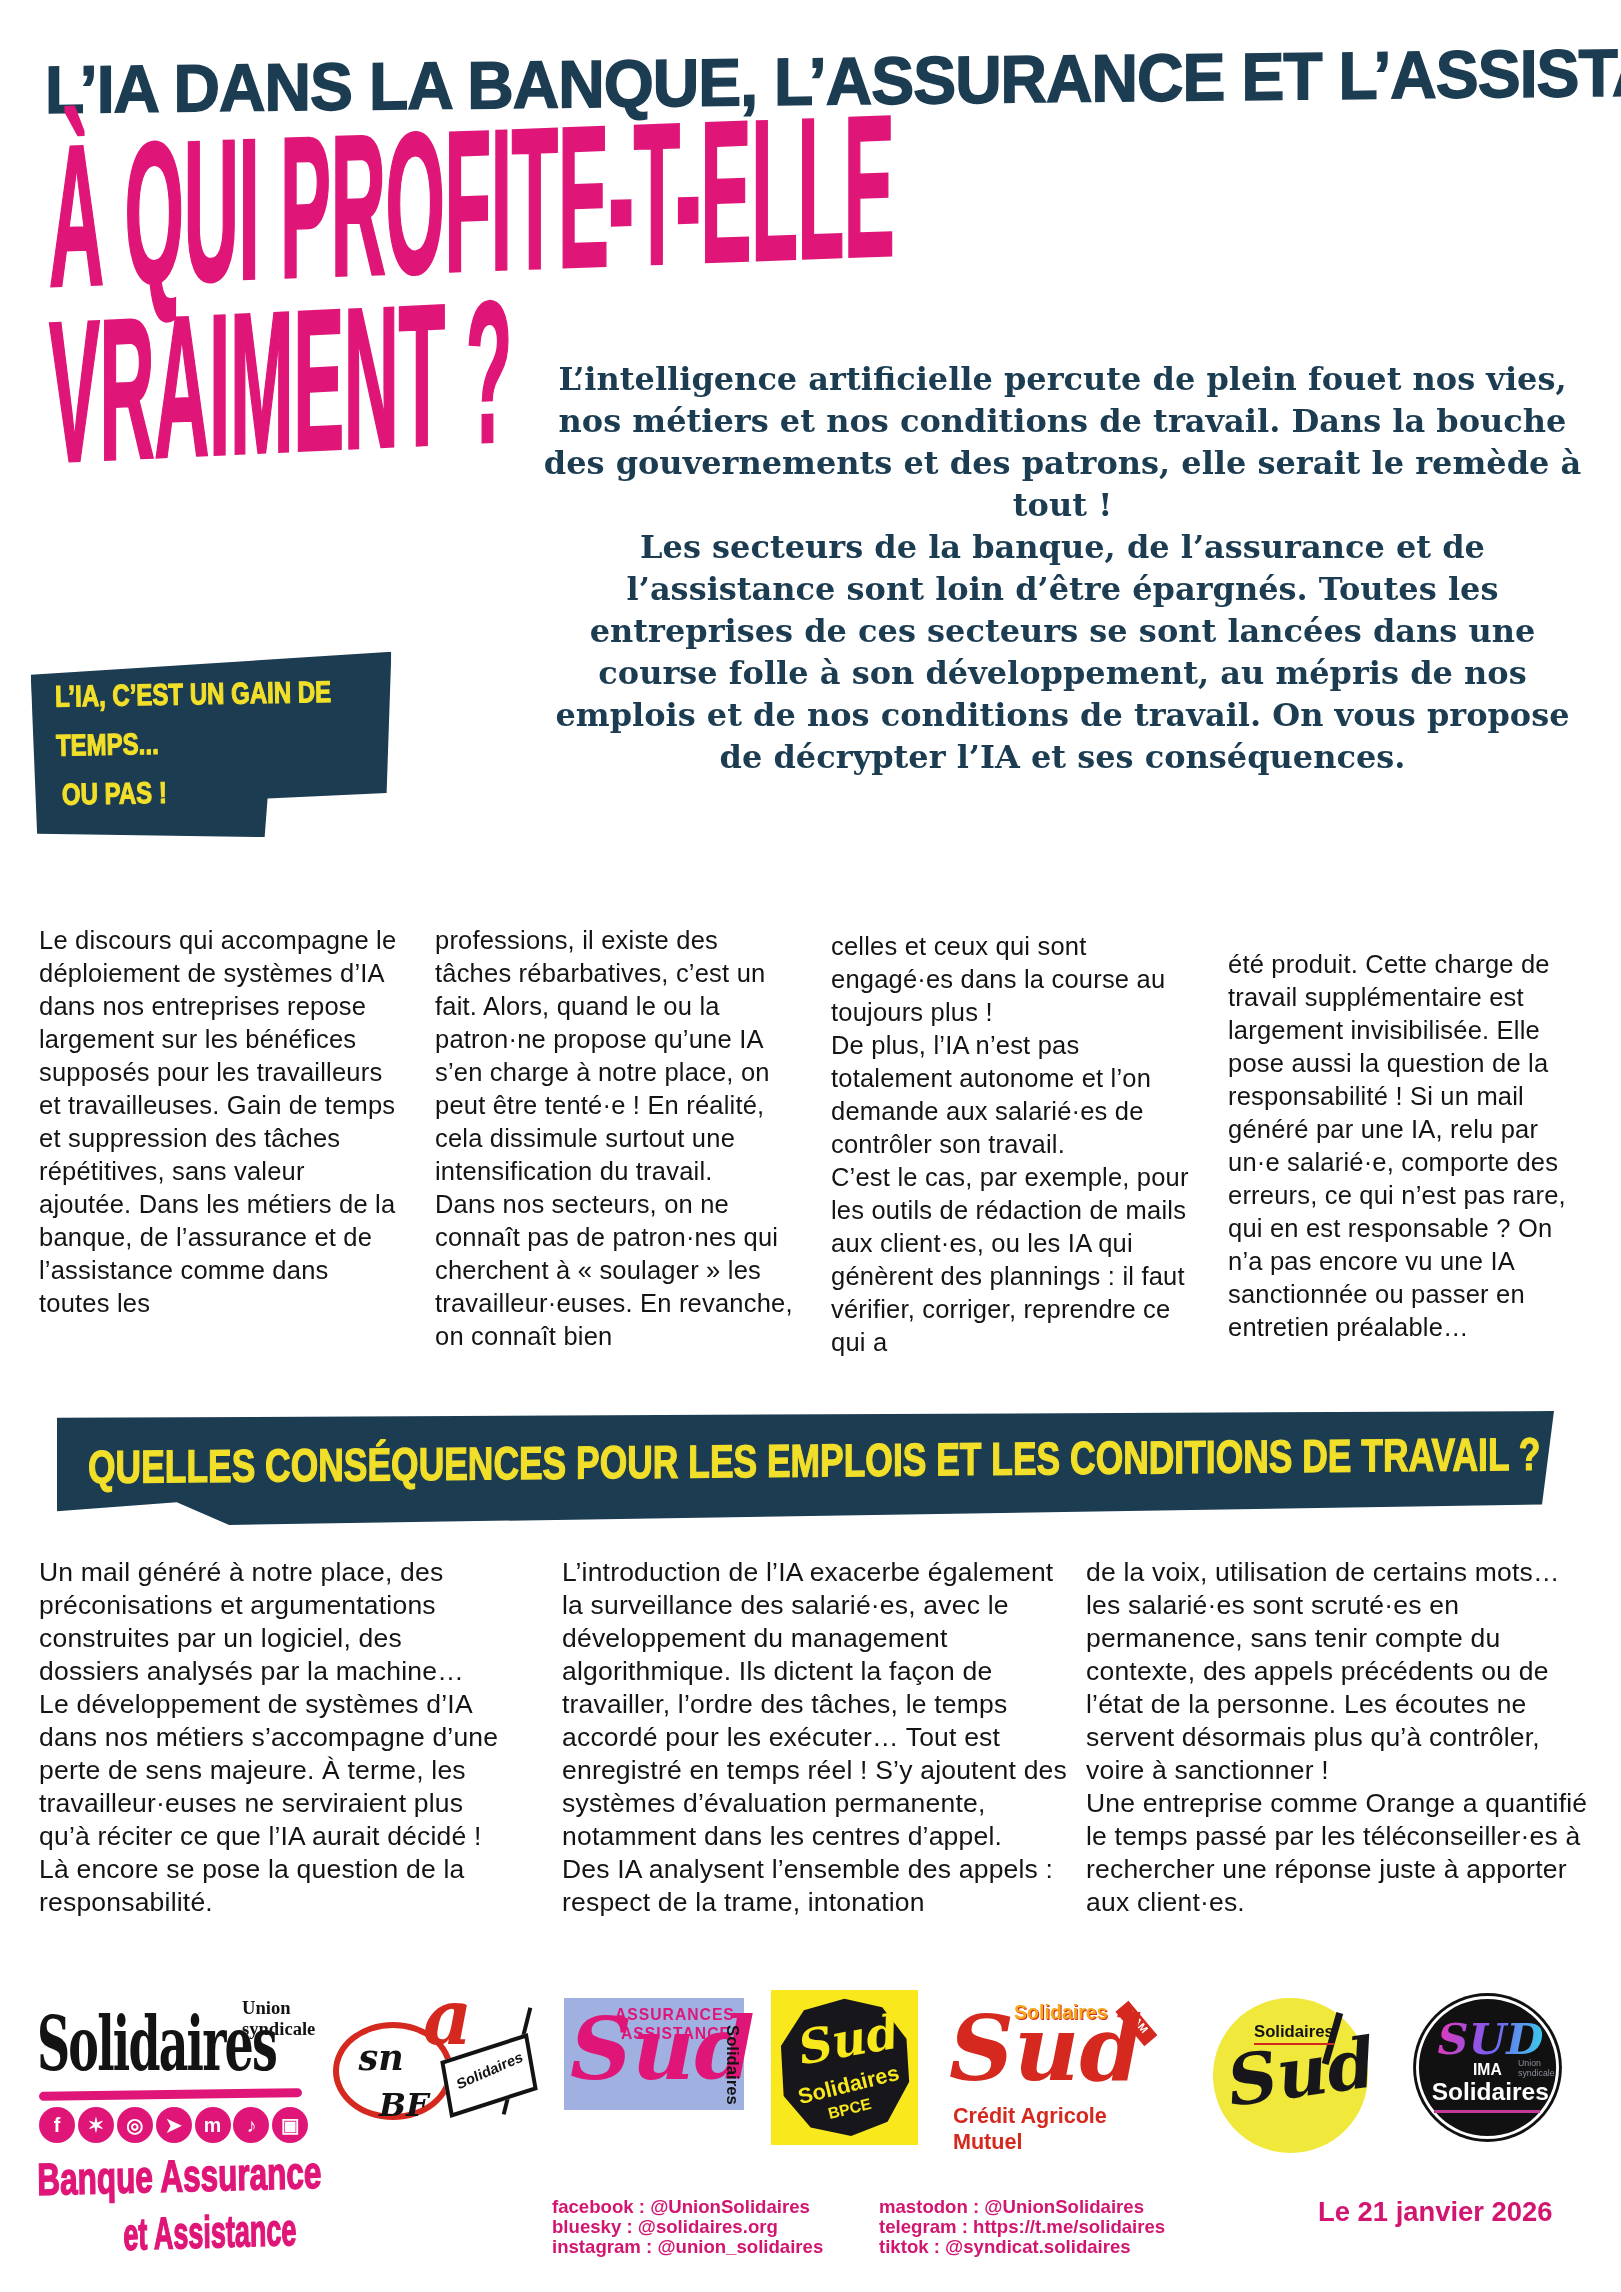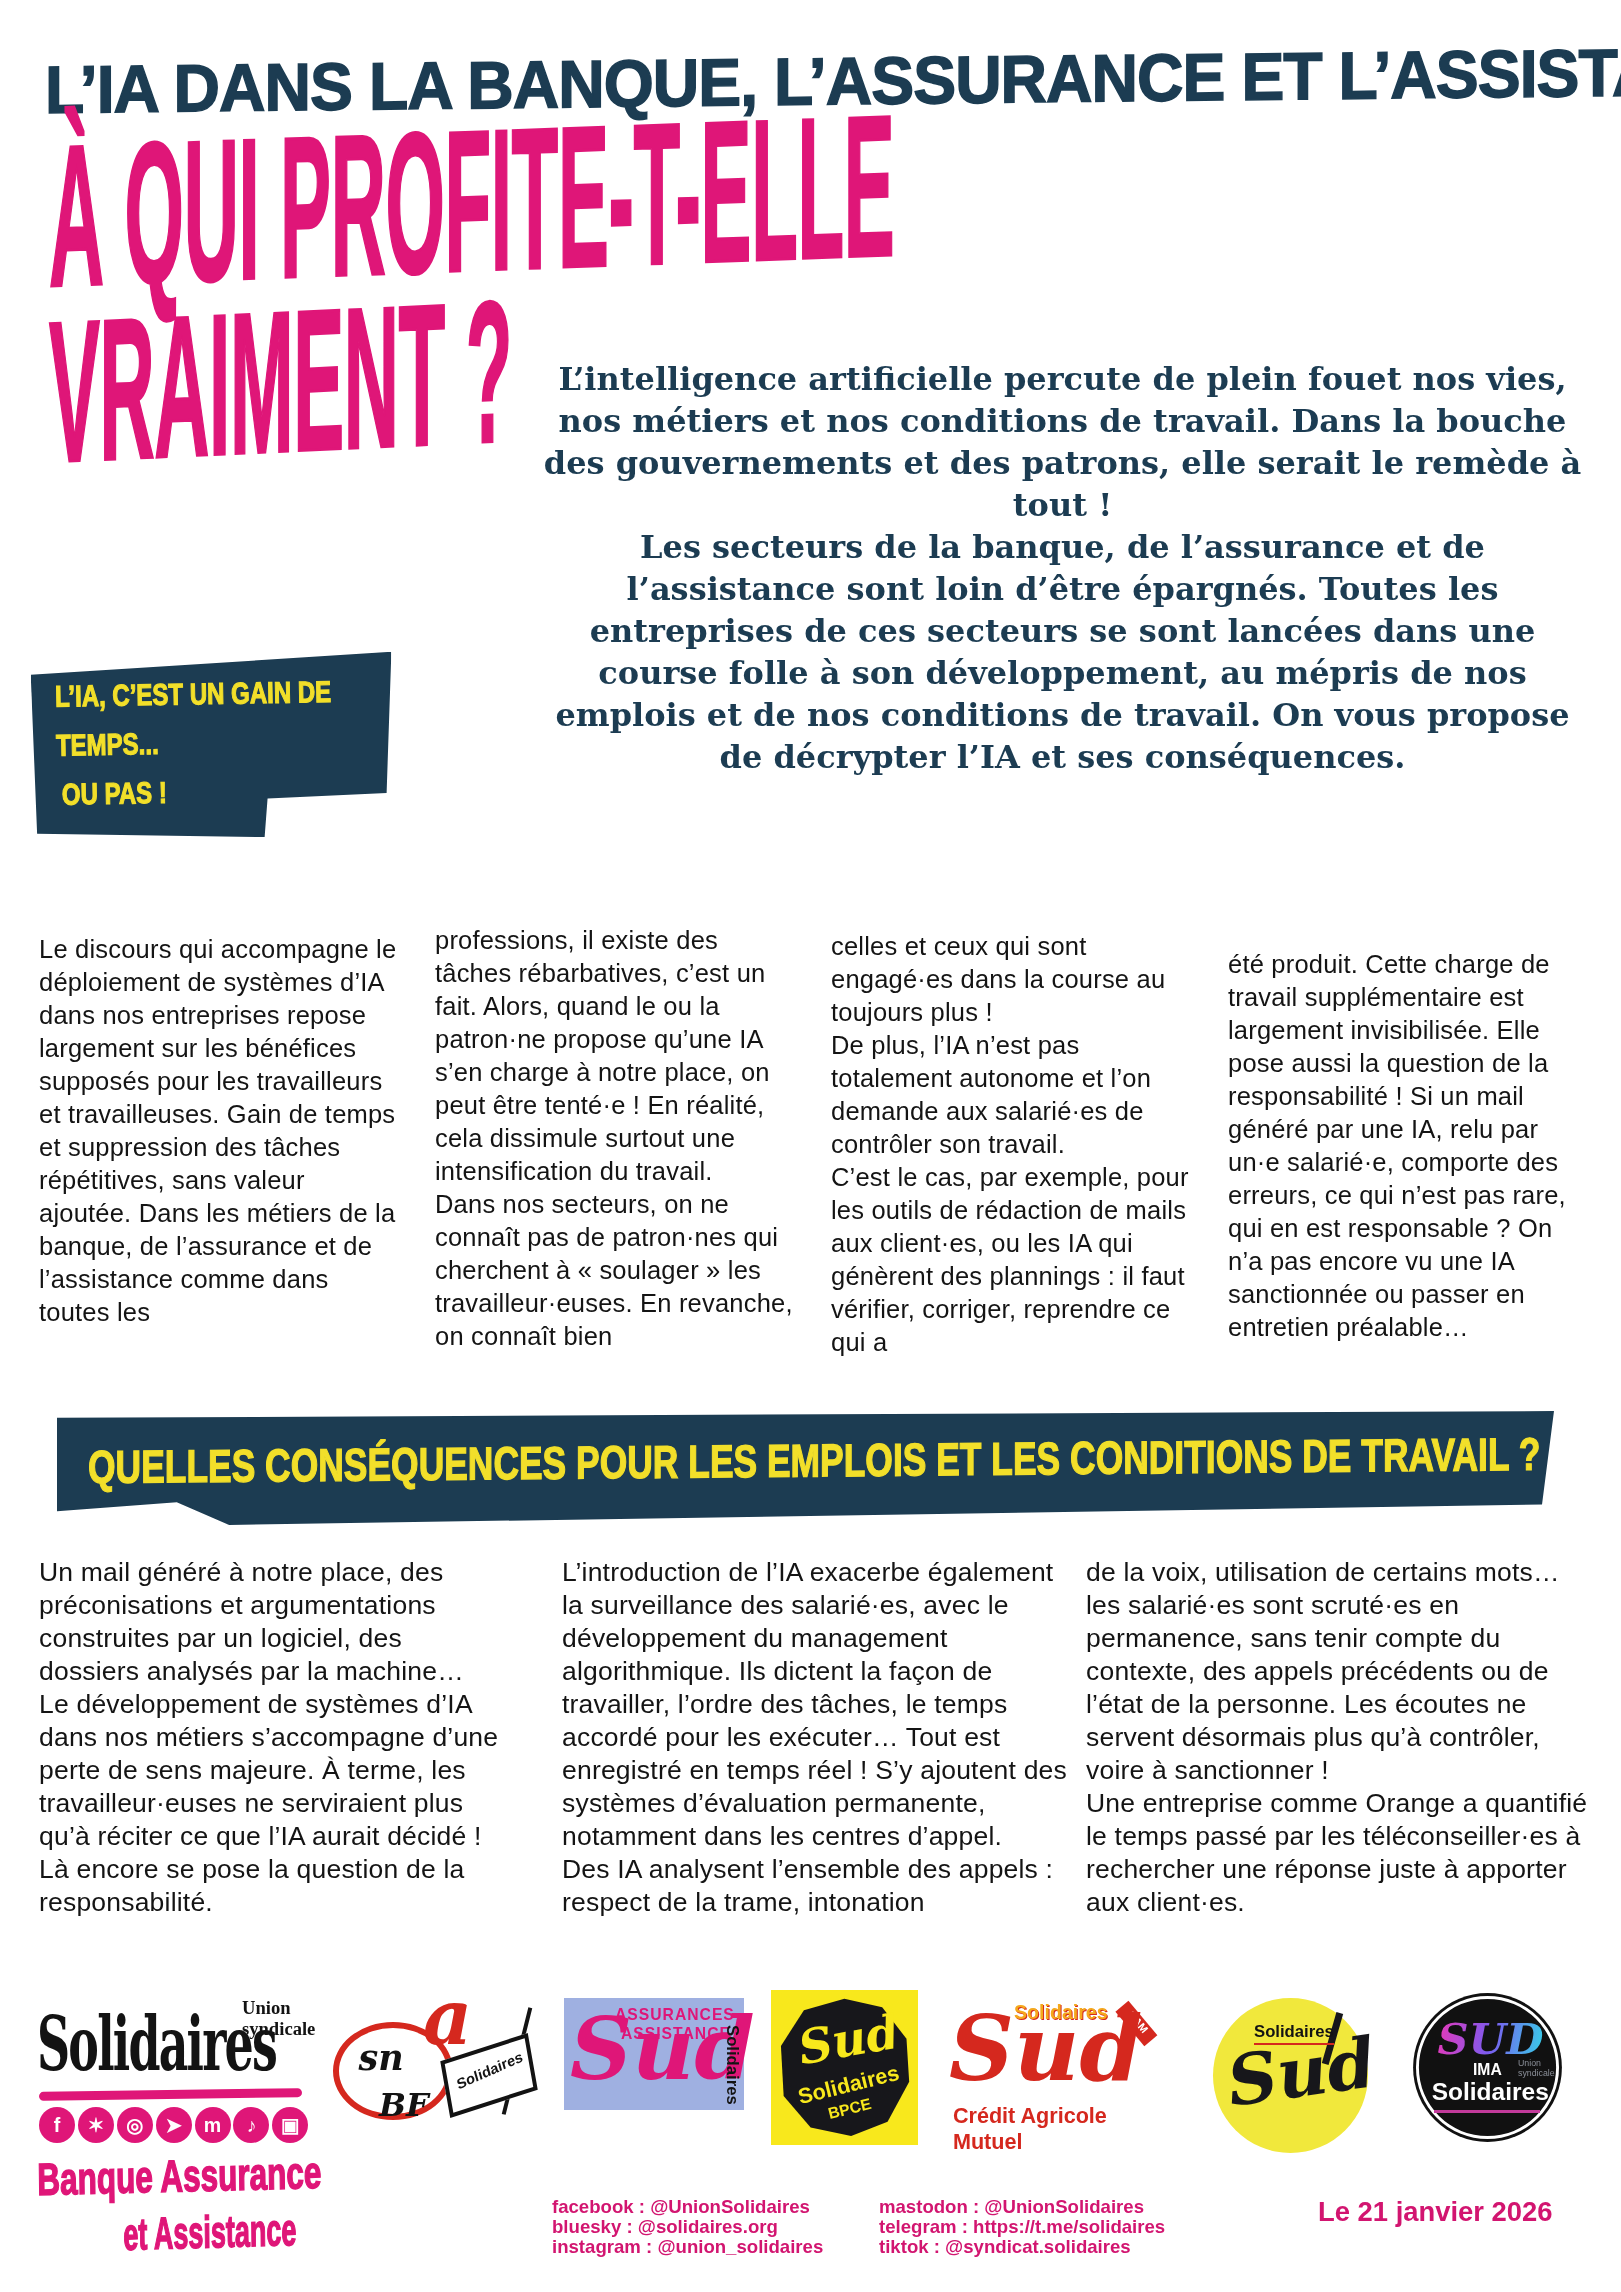--- a/index.html
+++ b/index.html
@@ -25,21 +25,21 @@
   .box1{left:32px;top:655px;width:361px;height:183px;background:#1c3c52;transform:rotate(-1deg);
         clip-path:polygon(0% 9%,100% 0%,98% 77%,65% 79%,64% 100%,1% 96%);}
   .box1 .l{position:absolute;color:#f2df2a;font-size:30px;font-weight:900;}
   .box1 .l .squish{transform:scaleX(.8);-webkit-text-stroke:1.2px #f2df2a;}
   .box1 .l1{left:23.5px;top:21.6px;}
   .box1 .l2{left:23.5px;top:71px;}
   .box1 .l3{left:29px;top:120px;}
 
   
   .coltext{color:#141414;font-size:25.5px;line-height:33px;white-space:pre-line;letter-spacing:0.2px;}
-  .c4-1{left:39px;top:924px;width:358px;margin-top:9px;}
+  .c4-1{left:39px;top:924px;width:358px;}
   .c4-2{left:435px;top:924px;width:361px;}
   .c4-3{left:831px;top:924px;width:361px;margin-top:6px;}
   .c4-4{left:1228px;top:948px;width:365px;}
 
   
   .banner{left:57px;top:1411px;width:1497px;height:114px;background:#1c3c52;
           clip-path:polygon(0 6%,100% 0,99.2% 82%,11.5% 100%,8% 80%,0 88%);}
   .banner .t{position:absolute;left:31px;top:29px;color:#f2df2a;font-size:46px;font-weight:900;}
   .banner .t .squish{transform:scaleX(.77) skewY(-0.4deg);-webkit-text-stroke:1.3px #f2df2a;}
 

